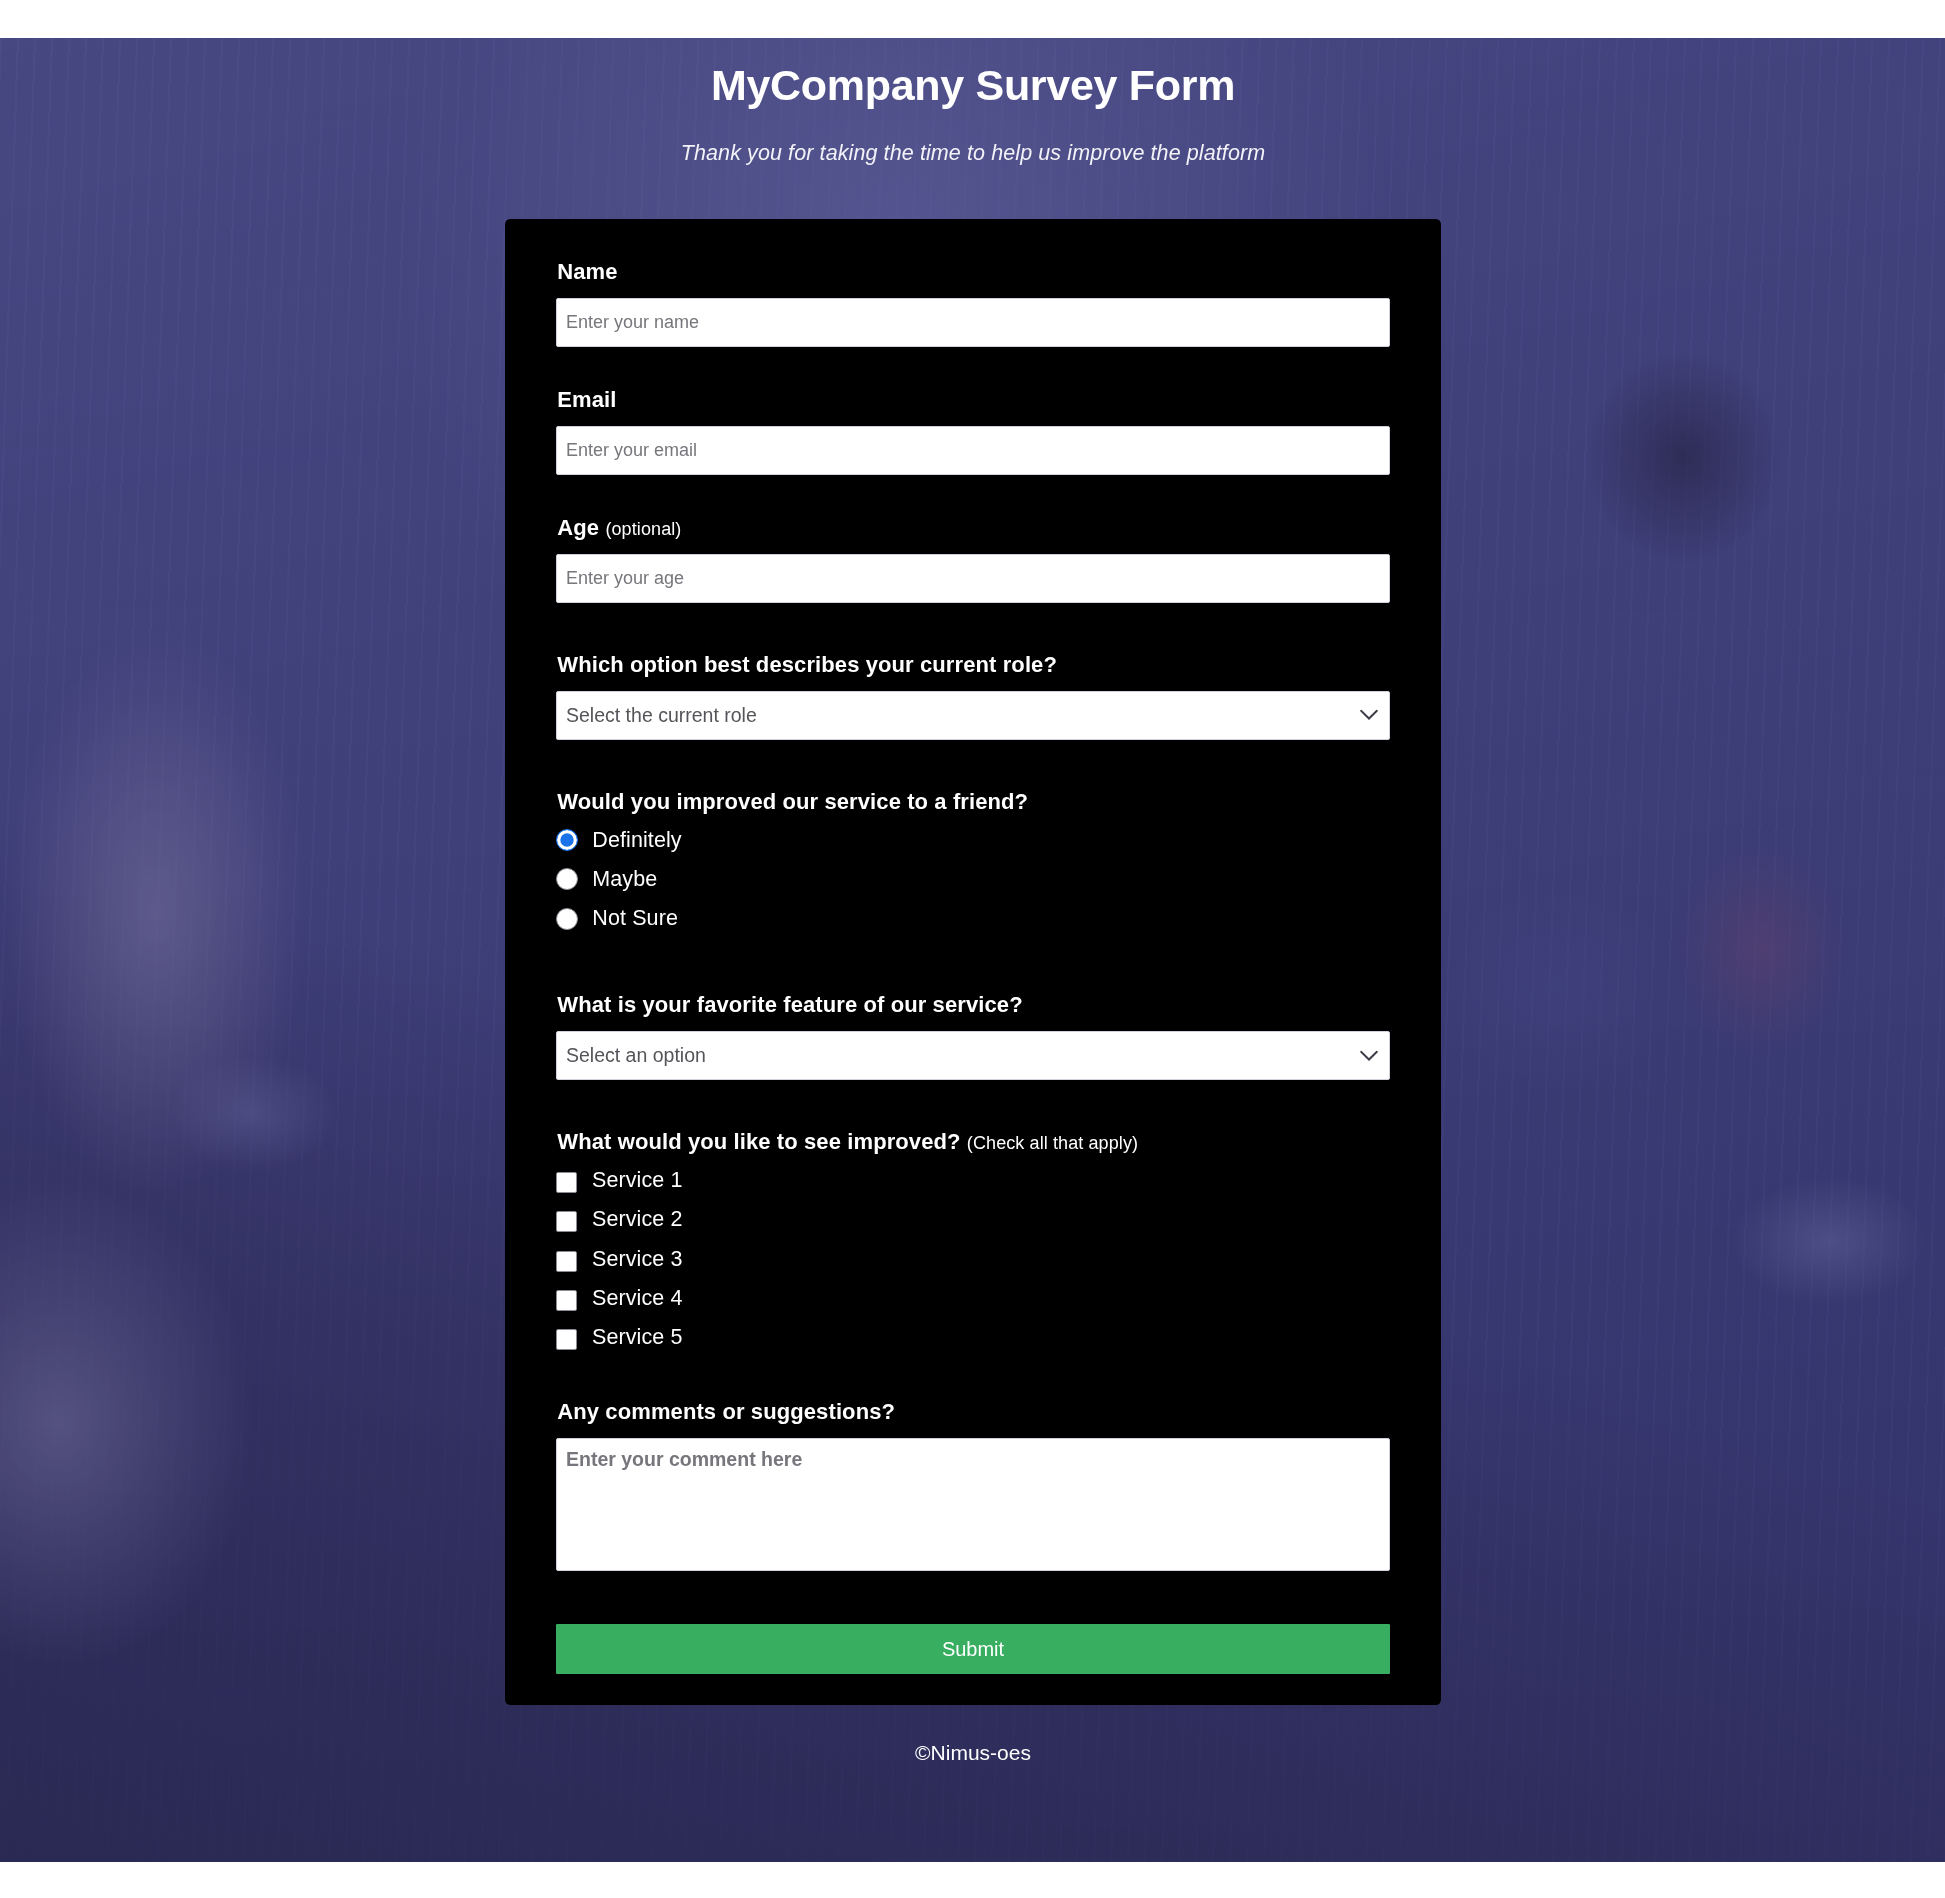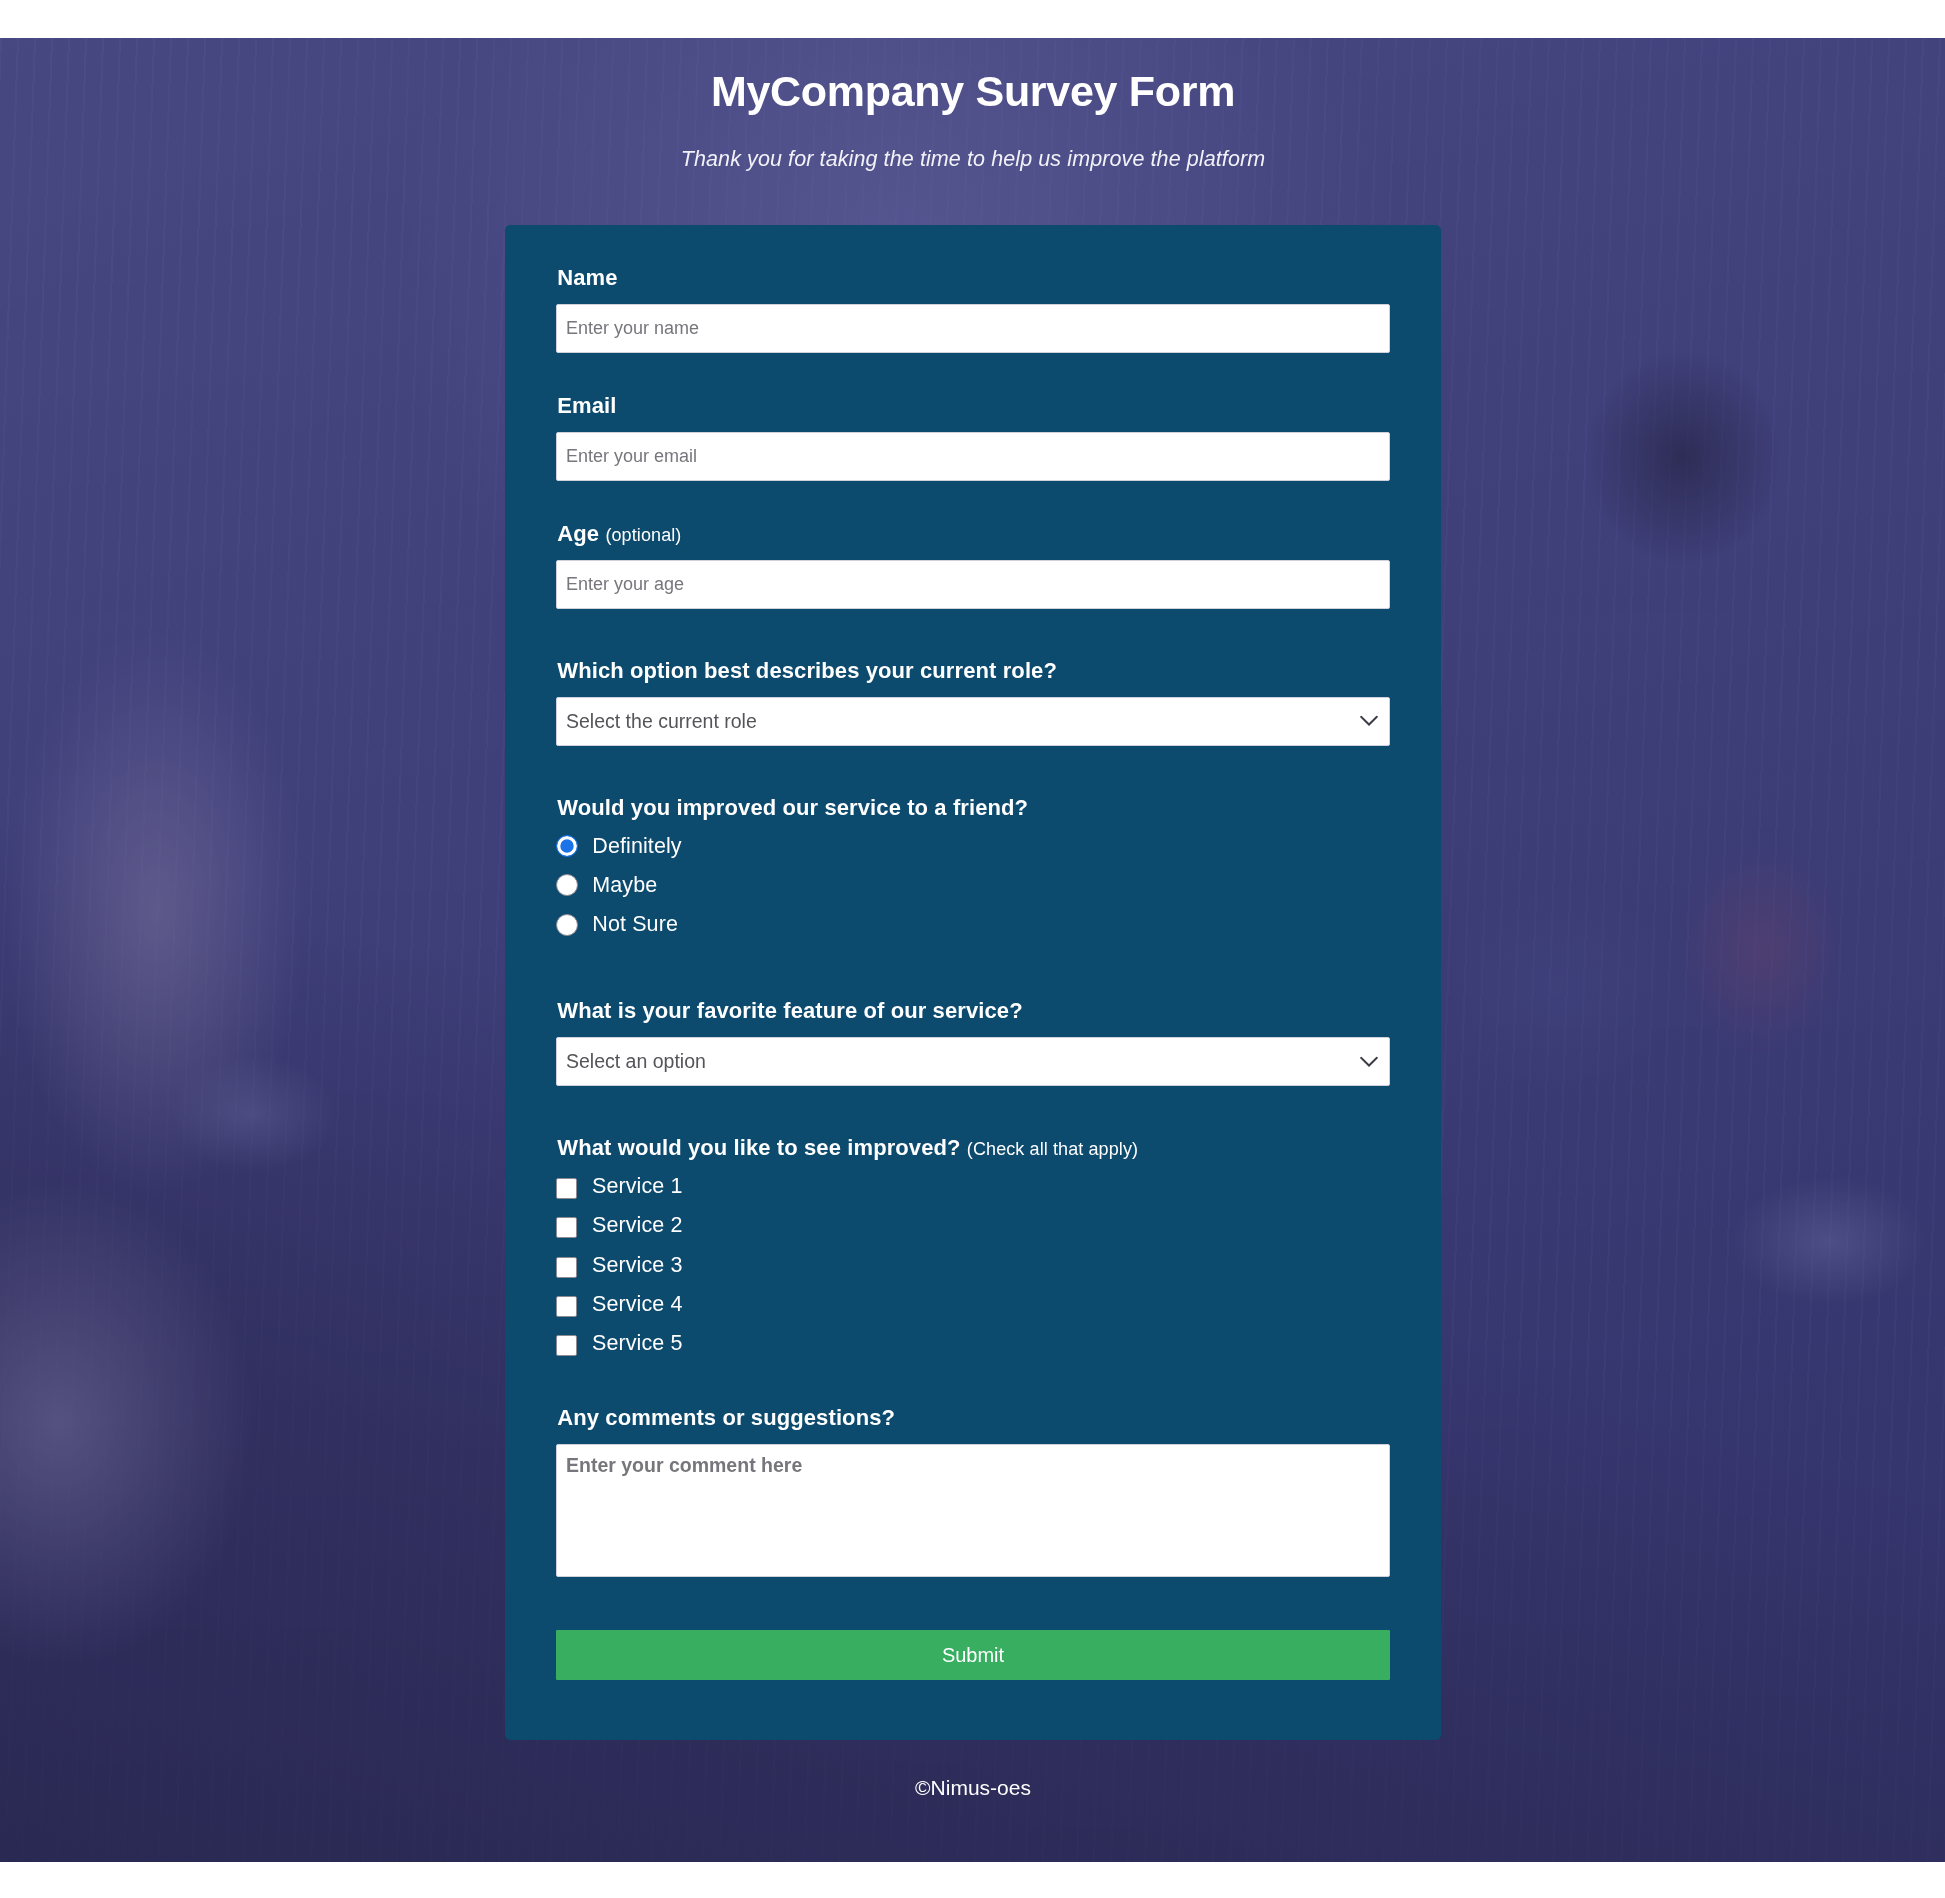--- a/index.html
+++ b/index.html
@@ -82,21 +82,21 @@
   
   .content {
     position: absolute;
     left: 0;
     top: 38px;
     width: 1946px;
     height: 1824px;
   }
 
   .hero {
-    padding-top: 28px;
+    padding-top: 22px;
     text-align: center;
   }
   .hero-title {
     margin: 0;
     font-size: 43px;
     font-weight: bold;
     color: #ffffff;
     letter-spacing: -0.3px;
     line-height: 1.2;
   }
@@ -106,23 +106,23 @@
     font-style: italic;
     color: #f2f2f8;
     font-weight: normal;
     letter-spacing: 0.1px;
   }
 
   
   .card {
     width: 936px;
     margin: 53px auto 0 auto;
-    background: #0c4a6e;
+    background: #000000;
     border-radius: 5.2px;
-    padding: 40px 51px 60px 51px;
+    padding: 40px 51px 31px 51px;
   }
 
   .field { margin-bottom: 0; }
 
   .field-label {
     display: block;
     color: #ffffff;
     font-size: 22px;
     font-weight: bold;
     margin: 0 0 13px 1.3px;

